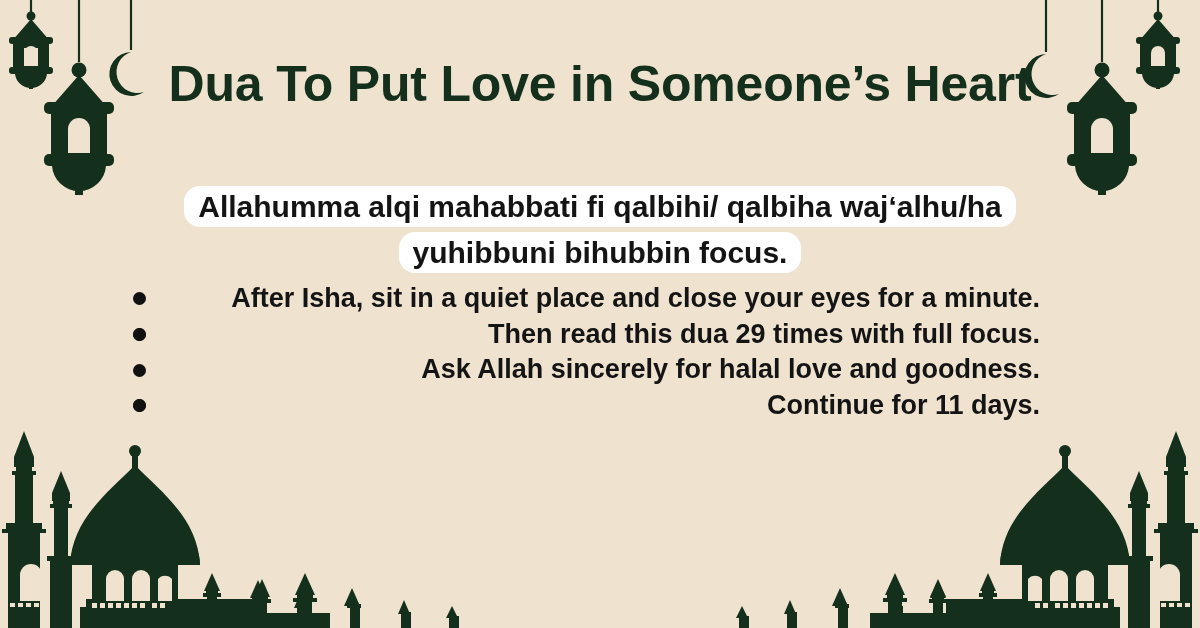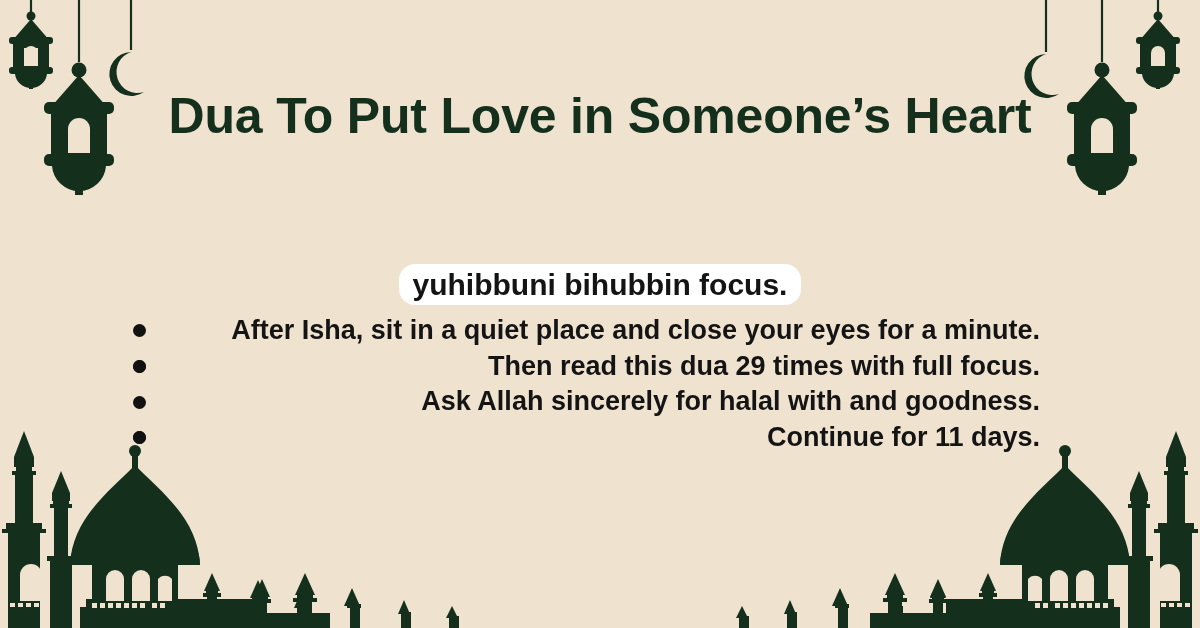--- a/index.html
+++ b/index.html
@@ -30,21 +30,20 @@
   #mosque-left    { left: 0;   bottom: 0; width: 330px; height: 215px; }
   #mosque-right   { right: 0;  bottom: 0; width: 330px; height: 215px; }
   #skyline-bottom { left: 0;   bottom: 0; width: 1200px; height: 60px; }
 
   
   #content {
     position: relative;
     z-index: 5;
     width: 1200px;
     height: 544px;
-    margin-top: 32px;
   }
 
   #page-title {
     position: absolute;
     top: 22px;
     left: 160px;
     width: 880px;
     text-align: center;
     font-size: 50px;
     line-height: 1.12;
@@ -336,21 +335,21 @@
         <rect x="933" y="35" width="10" height="25"></rect>
       <rect x="0" y="52" width="1200" height="8" opacity="0"></rect>
     </g>
   </svg>
 
   <div id="content">
 
     <h1 id="page-title">Dua To Put Love in Someone’s Heart</h1>
 
     <div id="dua-box">
-      <br>
+      <span class="hl">Allahumma alqi mahabbati fi qalbihi/ qalbiha waj‘alhu/ha</span><br>
       <span class="hl">yuhibbuni bihubbin focus.</span>
     </div>
 
     <div id="steps">
 
       <div class="step-row">
         <span class="step-bullet" style="top: 11.32px;"></span>
         <p class="step-text">After Isha, sit in a quiet place and close your eyes for a minute.</p>
       </div>
 
@@ -359,21 +358,21 @@
       </div>
 
       <div class="step-row">
         <span class="step-bullet" style="top: 11.32px;"></span>
         <p class="step-text">Then read this dua 29 times with full focus.</p>
       </div>
 
 
       <div class="step-row">
         <span class="step-bullet" style="top: 11.32px;"></span>
-        <p class="step-text">Ask Allah sincerely for halal with and goodness.</p>
+        <p class="step-text">Ask Allah sincerely for halal love and goodness.</p>
       </div>
 
       <div class="step-row">
         <span class="step-bullet" style="top: 11.32px;"></span>
       </div>
 
       <div class="step-row">
         <span class="step-bullet" style="top: 11.32px;"></span>
         <p class="step-text">Continue for 11 days.</p>
       </div>

